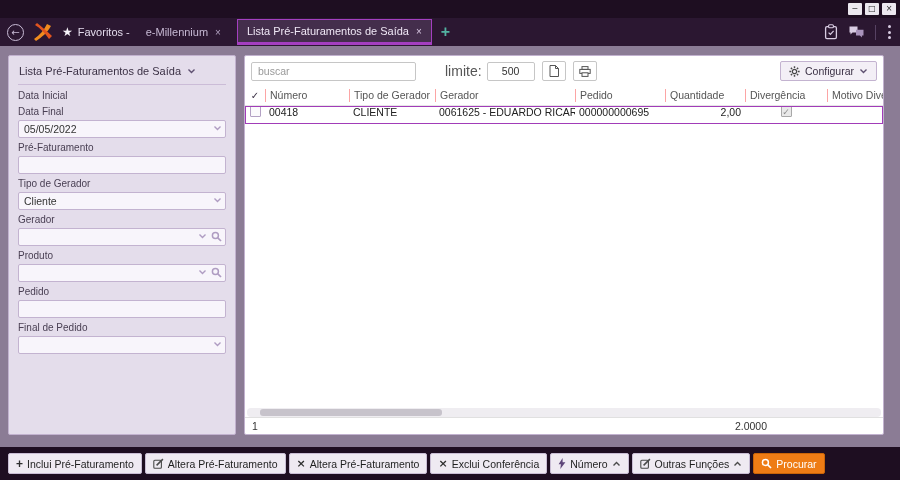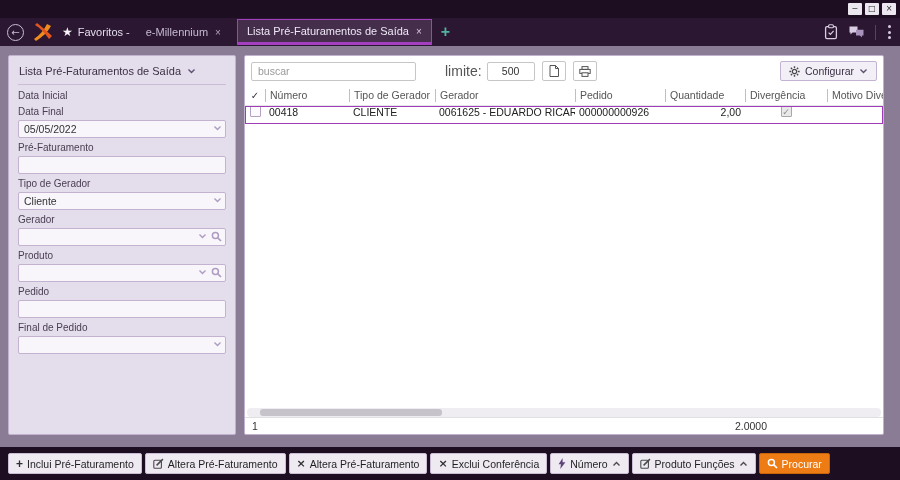--- a/index.html
+++ b/index.html
@@ -253,21 +253,21 @@
           <div class="gh-cell" style="width:140px">Motivo Divergência</div>
         </div>
       <div class="grid-body">
           <div class="grid-row selected">
             <div class="gr-cell c-check" style="width:20px">
               <span class="cbx"></span>
             </div>
             <div class="gr-cell" style="width:84px">00418</div>
             <div class="gr-cell" style="width:86px">CLIENTE</div>
             <div class="gr-cell" style="width:140px">0061625 - EDUARDO RICARDO</div>
-            <div class="gr-cell" style="width:90px">000000000926</div>
+            <div class="gr-cell" style="width:90px">000000000695</div>
             <div class="gr-cell c-right" style="width:80px">2,00</div>
             <div class="gr-cell c-center" style="width:82px">
               <span class="cbx checked">✓</span>
             </div>
             <div class="gr-cell" style="width:140px"></div>
           </div>
         </div>
       <div class="hscroll">
           <span class="hthumb"></span>
         </div>
@@ -319,21 +319,21 @@
           </svg>
         </span>
       </button>
       <button class="action-btn">
         <span class="a-ic">
           <svg width="11" height="11" viewBox="0 0 11 11">
             <rect x="0.8" y="2.2" width="7.6" height="8" rx="1" fill="none" stroke="#4a4a4a" stroke-width="1.1"></rect>
             <line x1="3.6" y1="7.4" x2="9.9" y2="1.1" stroke="#4a4a4a" stroke-width="1.5"></line>
           </svg>
         </span>
-        <span class="a-label">Produto Funções</span>
+        <span class="a-label">Outras Funções</span>
         <span class="a-chev">
           <svg width="9" height="6" viewBox="0 0 9 6">
             <polyline points="1.5,4.5 4.5,1.5 7.5,4.5" fill="none" stroke="#4a4a4a" stroke-width="1.4"></polyline>
           </svg>
         </span>
       </button>
       <button class="action-btn primary">
         <span class="a-ic">
           <svg width="11" height="11" viewBox="0 0 11 11">
             <circle cx="4.4" cy="4.4" r="3" fill="none" stroke="#ffffff" stroke-width="1.5"></circle>

